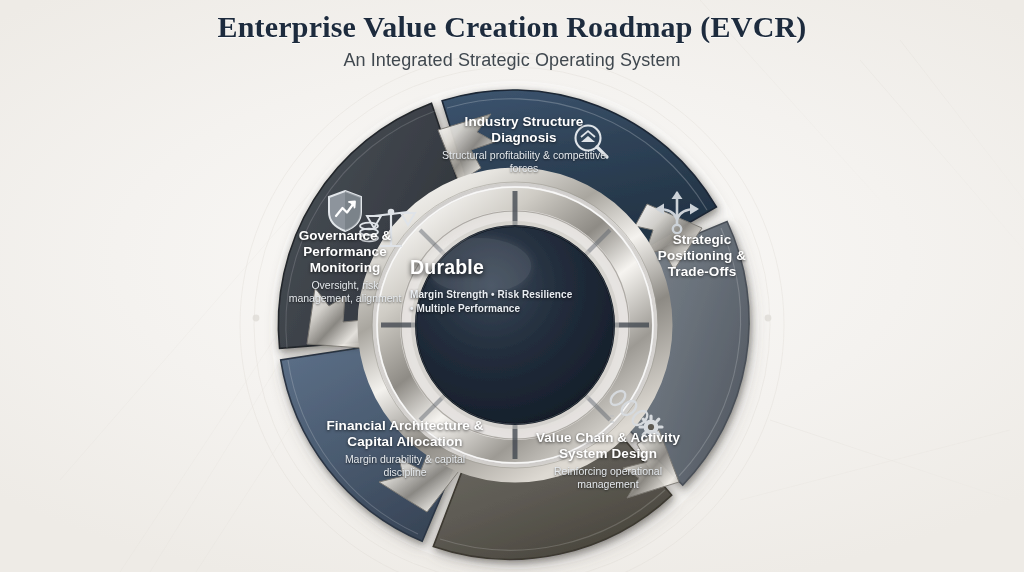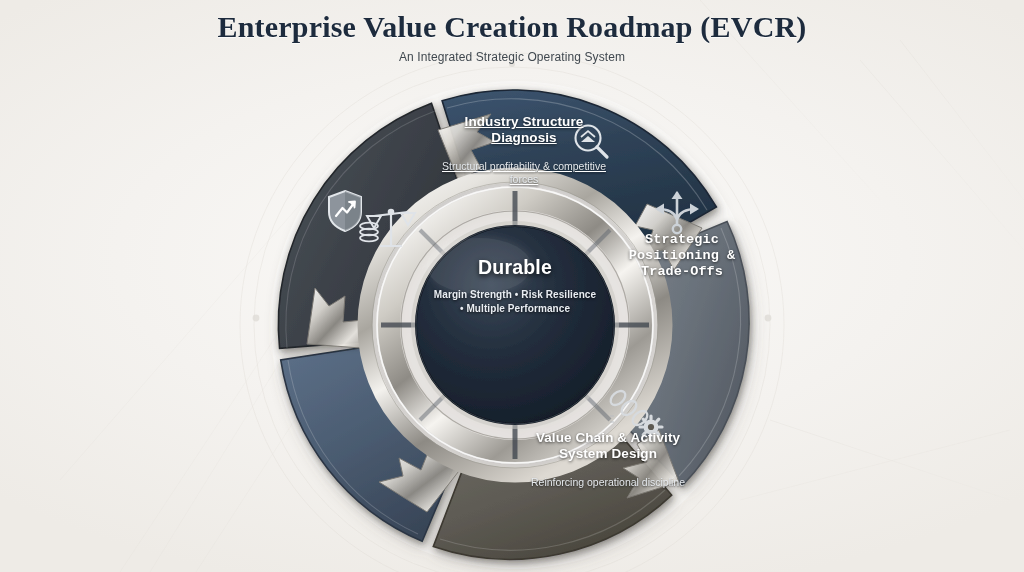--- a/index.html
+++ b/index.html
@@ -43,21 +43,21 @@
     font-family: "Liberation Serif", serif;
     font-weight: bold;
     font-size: 30px;
     color: #1d2b3d;
     letter-spacing: 0.2px;
     line-height: 1.15;
     text-shadow: 0 1px 0 rgba(255,255,255,0.7);
   }
   #page-subtitle {
     margin-top: 5px;
-    font-size: 12px;
+    font-size: 18px;
     color: #40484f;
     letter-spacing: 0.1px;
   }
 
   
   #wheel-wrap {
     position: absolute;
     left: 255px;
     top: 78px;
     width: 520px;
@@ -78,40 +78,39 @@
   .seg-title {
     font-size: 13.5px;
     font-weight: bold;
     line-height: 1.18;
     letter-spacing: 0.1px;
   }
   .seg-desc {
     font-size: 10.5px;
     font-weight: normal;
     line-height: 1.22;
-    margin-top: 14px;
+    margin-top: 3px;
     color: #e4e8ec;
     text-shadow: 0 1px 2px rgba(0,0,0,0.6);
   }
 
   
-  #label-industry   { left: 182px; top: 36px;  width: 174px; text-decoration: underline; }
-  #label-strategic  { left: 372px; top: 154px; width: 110px; font-family: Liberation Mono, monospace; }
+  #label-industry   { left: 182px; top: 36px;  width: 174px; }
+  #label-strategic  { left: 392px; top: 154px; width: 110px; }
   #label-valuechain { left: 268px; top: 352px; width: 170px; }
   #label-financial  { left: 70px;  top: 340px; width: 160px; }
   #label-governance { left: 28px;  top: 150px; width: 124px; }
 
   
   #core-text {
     position: absolute;
     z-index: 30;
     left: 155px;
     top: 178px;
     width: 210px;
-    text-align: center;
     pointer-events: none;
   }
   #core-heading {
     font-size: 19.5px;
     font-weight: bold;
     color: #ffffff;
     line-height: 1.2;
     letter-spacing: 0.2px;
     text-shadow: 0 2px 5px rgba(0,0,0,0.8);
   }
@@ -425,24 +424,32 @@
     <div class="seg-title">Industry Structure Diagnosis</div>
     <div class="seg-desc">Structural profitability &amp; competitive forces</div>
   </div>
 
   <div class="seg-label" id="label-strategic">
     <div class="seg-title">Strategic Positioning &amp; Trade-Offs</div>
   </div>
 
   <div class="seg-label" id="label-valuechain">
     <div class="seg-title">Value Chain &amp; Activity System Design</div>
-    <div class="seg-desc">Reinforcing operational discipline</div>
-  </div>
-
-
+    <div class="seg-desc">Reinforcing operational management</div>
+  </div>
+
+  <div class="seg-label" id="label-financial">
+    <div class="seg-title">Financial Architecture &amp; Capital Allocation</div>
+    <div class="seg-desc">Margin durability &amp; capital discipline</div>
+  </div>
+
+  <div class="seg-label" id="label-governance">
+    <div class="seg-title">Governance &amp; Performance Monitoring</div>
+    <div class="seg-desc">Oversight, risk management, alignment</div>
+  </div>
 
   <div id="core-text">
     <div id="core-heading">
       <span>Durable</span><br>
     </div>
     <div id="core-sub">
       <span>Margin Strength • Risk Resilience</span><br>
       <span>• Multiple Performance</span>
     </div>
   </div>

